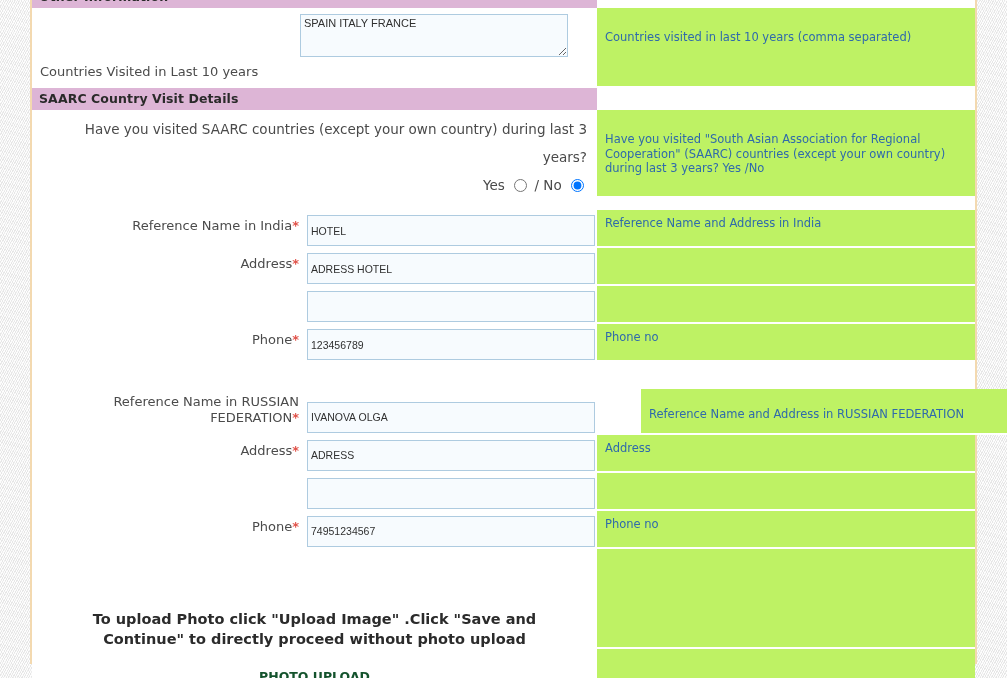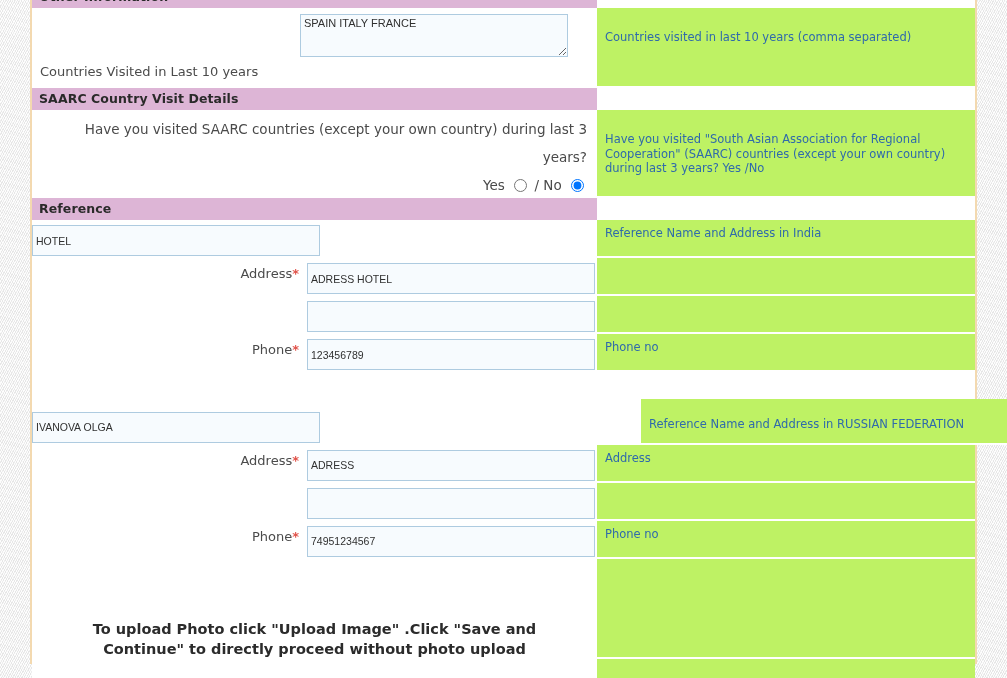--- a/index.html
+++ b/index.html
@@ -238,29 +238,31 @@
           <input type="radio" name="saarc" style="">
           <span>/</span>
           <span>No</span>
           <input type="radio" name="saarc" checked="" style="">
         </div>
       </div>
       <div class="col-right blue" style="padding-top:22px;">Have you visited "South Asian Association for Regional Cooperation" (SAARC) countries (except your own country) during last 3 years? Yes /No</div>
     </div>
 
     <div class="row">
-      <div class="col-left">
-        <div class="section-bar">Reference</div>
-      </div>
       <div class="col-right plain"></div>
     </div>
 
     <div class="row">
       <div class="col-left">
         <div class="field-row" style="padding:3px 0 2px 0;">
+          <div class="lbl-cell">
+            <div class="lbl">
+              <span>Reference Name in India</span><span class="req">*</span>
+            </div>
+          </div>
           <div class="inp-cell">
             <input class="txt" type="text" value="HOTEL" style="">
           </div>
         </div>
       </div>
       <div class="col-right blue">Reference Name and Address in India</div>
     </div>
 
     <div class="row">
       <div class="col-left">
@@ -311,20 +313,25 @@
     <div class="row">
       <div class="col-left">
           <div class="spacer-row">&nbsp;</div>
         </div>
       <div class="col-right plain">&nbsp;</div>
     </div>
 
     <div class="row">
       <div class="col-left">
         <div class="field-row" style="padding:3px 0 2px 0;">
+          <div class="lbl-cell" style="padding-top:2px;">
+            <div class="lbl" style="line-height:16px;">
+              <span>Reference Name in RUSSIAN FEDERATION</span><span class="req">*</span>
+            </div>
+          </div>
           <div class="inp-cell" style="padding-top:10px;">
             <input class="txt" type="text" value="IVANOVA OLGA" style="">
           </div>
         </div>
       </div>
       <div class="col-right blue" style="padding-top:18px;margin-left:44px;">Reference Name and Address in RUSSIAN FEDERATION</div>
     </div>
 
     <div class="row">
       <div class="col-left">

